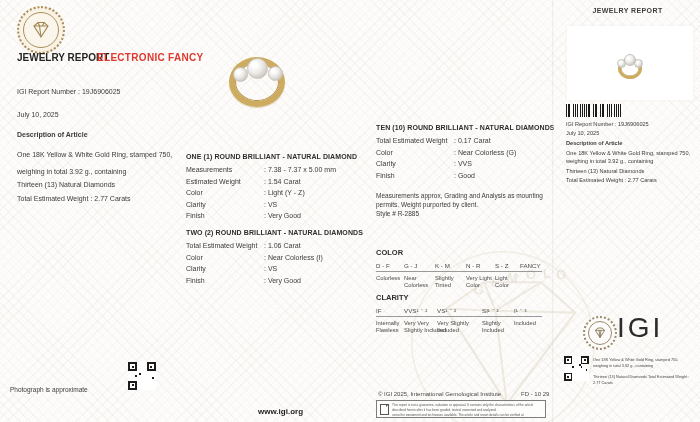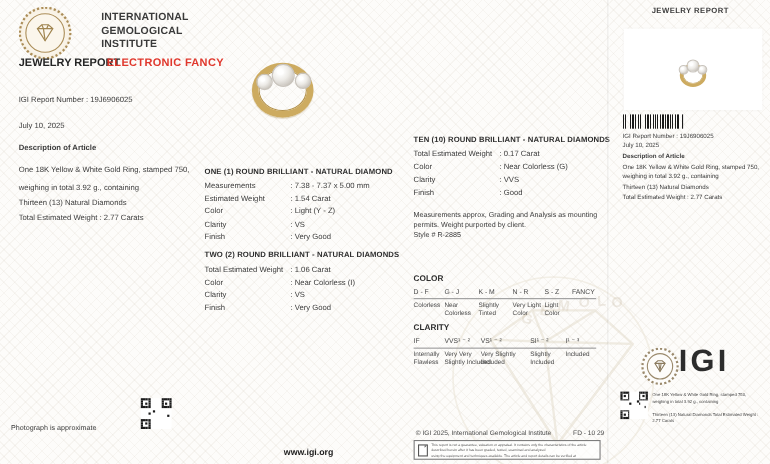--- a/index.html
+++ b/index.html
@@ -63,25 +63,20 @@
   <div class="abs seal" style="left:17px;top:6px;width:44px;height:44px;">
     <div class="seal-inner" style="width:34px;height:34px;">
       <svg width="24" height="24" viewBox="0 0 24 24">
         <g fill="none" stroke="#a08550" stroke-width="1.1">
           <path d="M5 8 L9 4.5 L15 4.5 L19 8 L12 19 Z"></path>
           <path d="M5 8 L19 8 M9 4.5 L10.5 8 L12 19 M15 4.5 L13.5 8 M10.5 8 L13.5 8"></path>
         </g>
       </svg>
     </div>
   </div>
-  <div class="abs" style="left:92px;top:10px;font-size:9.5px;font-weight:bold;line-height:12.5px;color:#3a3a3a;letter-spacing:.2px;">
-    <div>INTERNATIONAL</div>
-    <div>GEMOLOGICAL</div>
-    <div>INSTITUTE</div>
-  </div>
 
   <div class="abs b" style="left:17px;top:52px;font-size:10px;color:#252525;">JEWELRY REPORT</div>
   <div class="abs b" style="left:97px;top:52px;font-size:10px;color:#e0382d;letter-spacing:.3px;">ELECTRONIC FANCY</div>
 
   <div class="abs" style="left:216px;top:44px;width:84px;height:72px;">
     <div class="band" style="left:13px;top:13px;width:44px;height:38px;border:6px solid #cdab60;box-shadow:inset 0 0 0 1px #b3924c, 0 1px 1px rgba(160,130,60,.35);"></div>
     <div class="stone" style="left:17px;top:23px;width:13px;height:13px;"></div>
     <div class="stone" style="left:52px;top:22px;width:13px;height:13px;"></div>
     <div class="stone" style="left:31px;top:14px;width:19px;height:19px;"></div>
   </div>
@@ -467,21 +462,21 @@
   <div class="abs seal" style="left:583px;top:316px;width:30px;height:30px;border-color:#9b8a6d;background:#fdfcfa;">
     <div class="seal-inner" style="width:22px;height:22px;border-color:#9b8a6d;">
       <svg width="16" height="16" viewBox="0 0 24 24">
         <g fill="none" stroke="#8a7a5e" stroke-width="1.4">
           <path d="M5 8 L9 4.5 L15 4.5 L19 8 L12 19 Z"></path>
           <path d="M5 8 L19 8 M10.5 8 L12 19 M13.5 8 L12 19"></path>
         </g>
       </svg>
     </div>
   </div>
-  <div class="abs" style="left:617px;top:312px;font-size:28px;font-weight:700;letter-spacing:3px;color:#2c2c2c;">IGI</div>
+  <div class="abs" style="left:617px;top:312px;font-size:28px;font-weight:400;letter-spacing:3px;color:#2c2c2c;">IGI</div>
 
   <div class="abs qr" style="left:564px;top:356px;width:25px;height:25px;grid-template-columns:repeat(15,1fr);">
       <i class="on"></i>
       <i class="on"></i>
       <i class="on"></i>
       <i class="on"></i>
       <i class="on"></i>
       <i></i>
       <i></i>
       <i></i>

